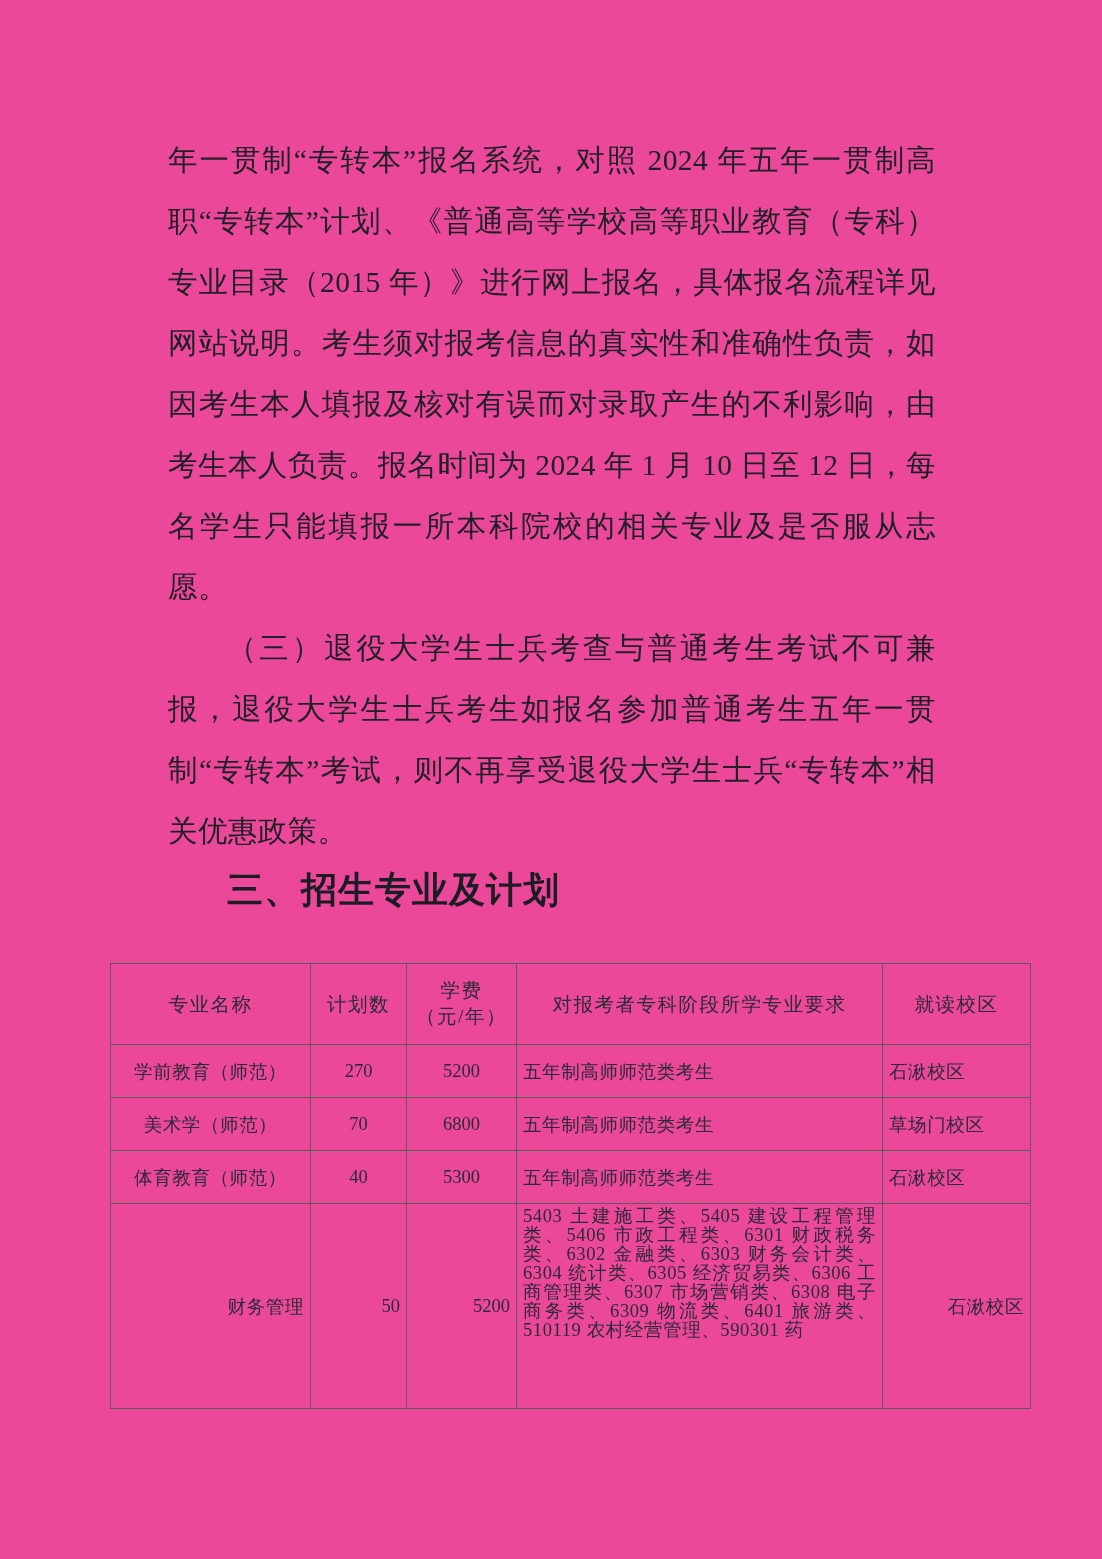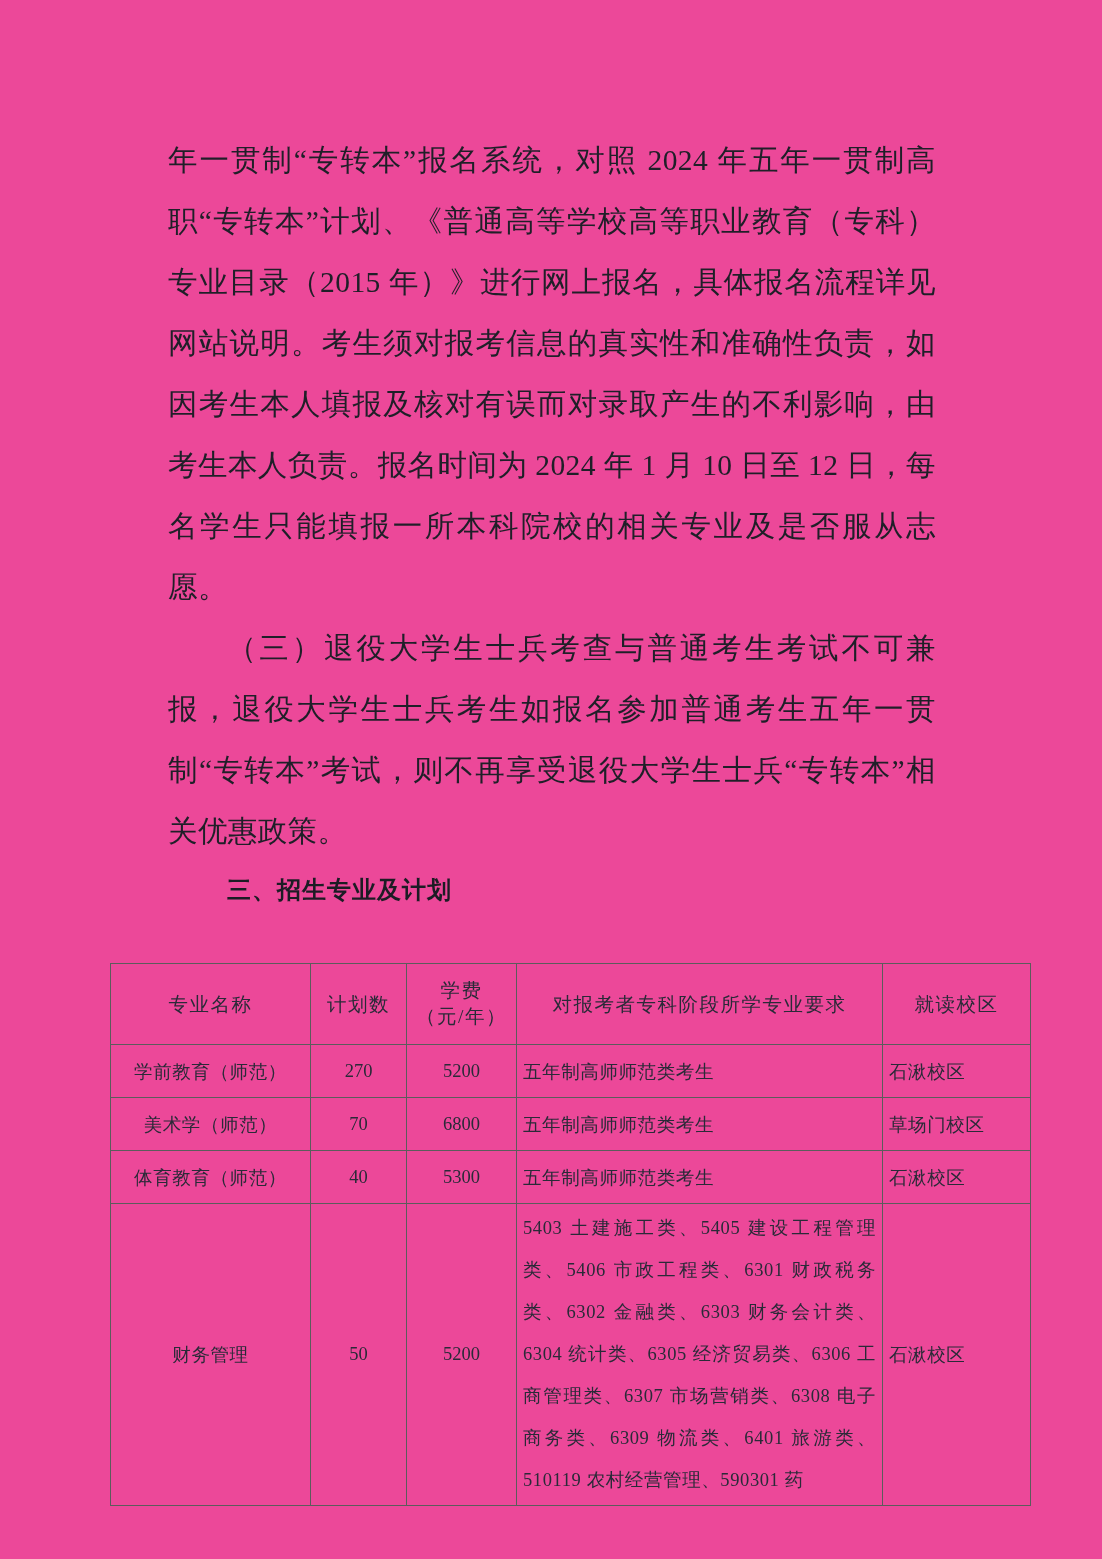--- a/index.html
+++ b/index.html
@@ -34,21 +34,21 @@
     color: #1f1f28;
     margin: 0;
     white-space: normal;
   }
   .para.indent {
     text-indent: 59px;
   }
   .section-heading {
     margin: 0;
     padding-left: 59px;
-    font-size: 24px;
+    font-size: 36px;
     line-height: 56px;
     font-weight: bold;
     font-family: "Liberation Sans", "DejaVu Sans", sans-serif;
     color: #1c1c24;
     letter-spacing: 1px;
   }
   .table-wrap {
     position: absolute;
     left: 110px;
     top: 963px;
@@ -84,23 +84,23 @@
   .hdr th .two-line {
     display: block;
     line-height: 26px;
     font-family: Liberation Serif, serif;
   }
   td.c-major   { text-align: center; letter-spacing: 0.6px; }
   td.c-num     { text-align: center; font-family: "Liberation Serif","DejaVu Serif",serif; }
   td.c-req     { text-align: left; letter-spacing: 0.6px; padding-left: 12px; }
   td.c-campus  { text-align: left; letter-spacing: 0.6px; padding-left: 14px; }
   tr.data-row td { height: 44px; }
-  tr.tall-row td { height: 196px; }
+  tr.tall-row td { height: 196px; text-align: right; }
   td.c-req.multiline {
-    line-height: 42px;
+    line-height: 19px;
     vertical-align: top;
     padding-top: 3px;
     text-align: justify;
     text-justify: inter-ideograph;
     margin-left: 40px;
   }
 </style>
 </head>
 <body>
 

